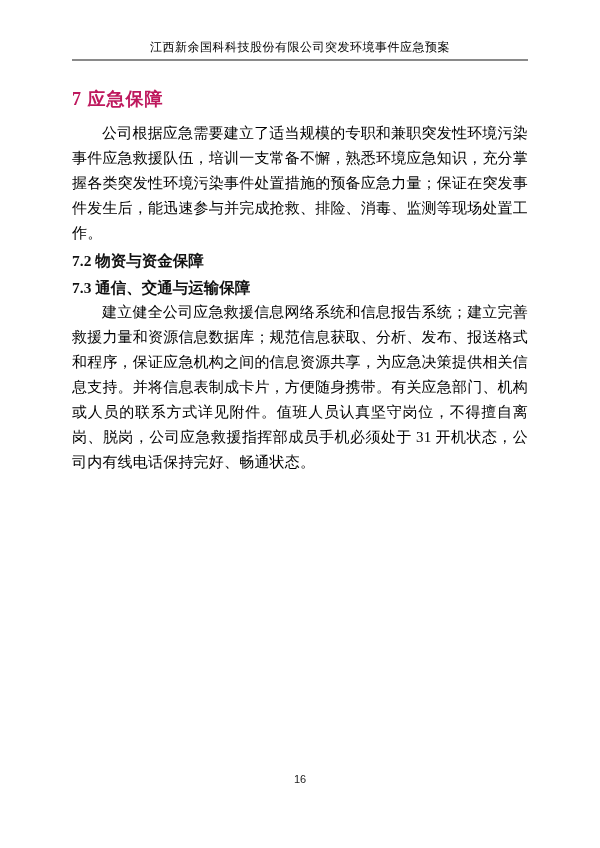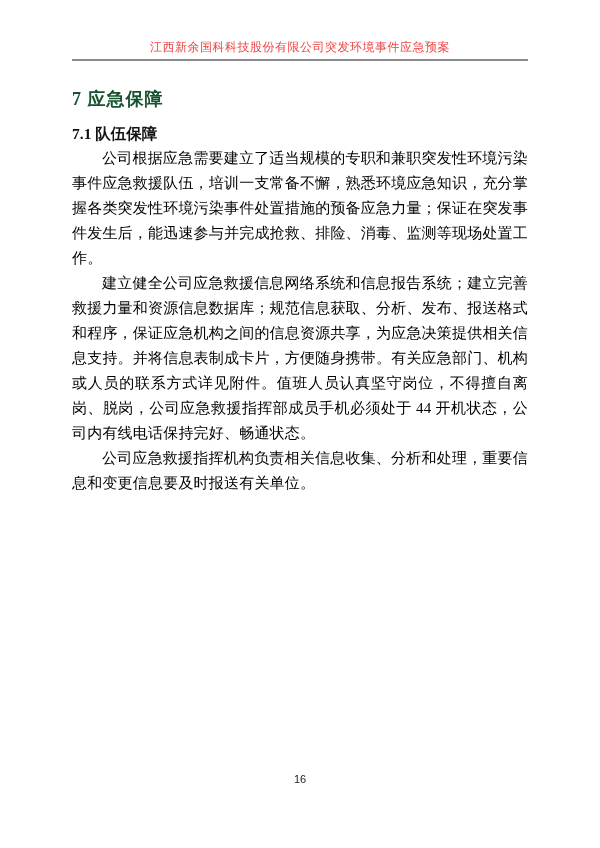--- a/index.html
+++ b/index.html
@@ -19,36 +19,36 @@
   
   .doc-header {
     margin: 0 72px;
     padding-top: 40px;
   }
   .doc-header .header-text {
     display: block;
     text-align: center;
     font-size: 12px;
     letter-spacing: 0.5px;
-    color: #ef4444;
+    color: #000000;
     padding-bottom: 5px;
     border-bottom: 2px solid #8a8a8a;
     line-height: 14px;
   }
   
   .doc-body {
     margin: 0 72px;
   }
   .h1-title {
     font-size: 18px;
     font-weight: bold;
     letter-spacing: 1px;
     margin: 26px 0 10px 0;
     line-height: 24px;
-    color: #14532d;
+    color: #be185d;
   }
   .h2-title {
     font-size: 15.5px;
     font-weight: bold;
     margin: 2px 0 0 0;
     line-height: 25px;
     color: #111;
   }
   .para {
     margin: 0;
@@ -79,24 +79,24 @@
 <div class="page">
 
   <div class="doc-header">
     <span class="header-text">江西新余国科科技股份有限公司突发环境事件应急预案</span>
   </div>
 
   <div class="doc-body">
 
     <div class="h1-title">7 应急保障</div>
 
-    <div class="h2-title">7.1 队伍保障</div>
     <p class="para">公司根据应急需要建立了适当规模的专职和兼职突发性环境污染事件应急救援队伍，培训一支常备不懈，熟悉环境应急知识，充分掌握各类突发性环境污染事件处置措施的预备应急力量；保证在突发事件发生后，能迅速参与并完成抢救、排险、消毒、监测等现场处置工作。</p>
 
+    <div class="h2-title">7.2 物资与资金保障</div>
 
-    <p class="para">建立健全公司应急救援信息网络系统和信息报告系统；建立完善救援力量和资源信息数据库；规范信息获取、分析、发布、报送格式和程序，保证应急机构之间的信息资源共享，为应急决策提供相关信息支持。并将信息表制成卡片，方便随身携带。有关应急部门、机构或人员的联系方式详见附件。值班人员认真坚守岗位，不得擅自离岗、脱岗，公司应急救援指挥部成员手机必须处于 44 开机状态，公司内有线电话保持完好、畅通状态。</p>
-    <p class="para">公司应急救援指挥机构负责相关信息收集、分析和处理，重要信息和变更信息要及时报送有关单位。</p>
+    <div class="h2-title">7.3 通信、交通与运输保障</div>
+    <p class="para">建立健全公司应急救援信息网络系统和信息报告系统；建立完善救援力量和资源信息数据库；规范信息获取、分析、发布、报送格式和程序，保证应急机构之间的信息资源共享，为应急决策提供相关信息支持。并将信息表制成卡片，方便随身携带。有关应急部门、机构或人员的联系方式详见附件。值班人员认真坚守岗位，不得擅自离岗、脱岗，公司应急救援指挥部成员手机必须处于 31 开机状态，公司内有线电话保持完好、畅通状态。</p>
 
   </div>
 
   <div class="page-number">16</div>
 
 </div>
 
 </body></html>

